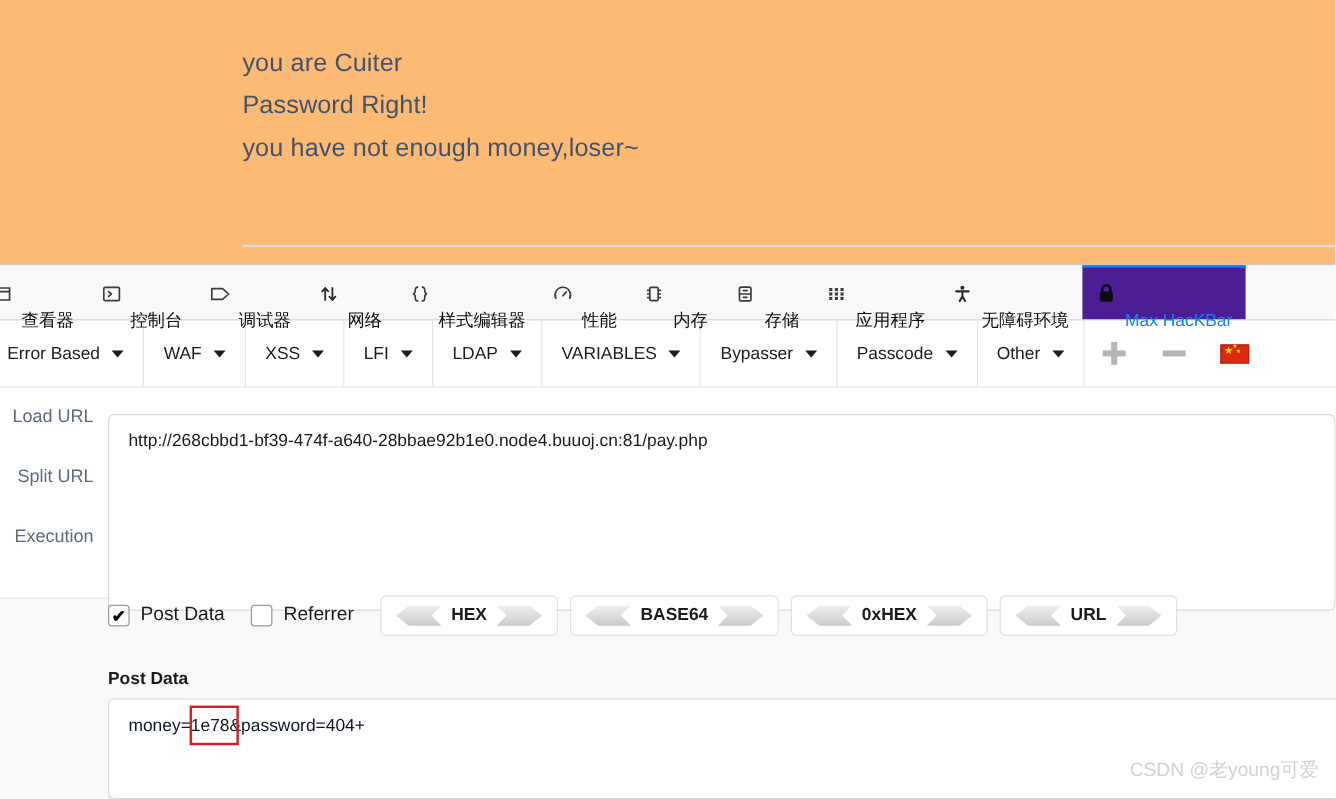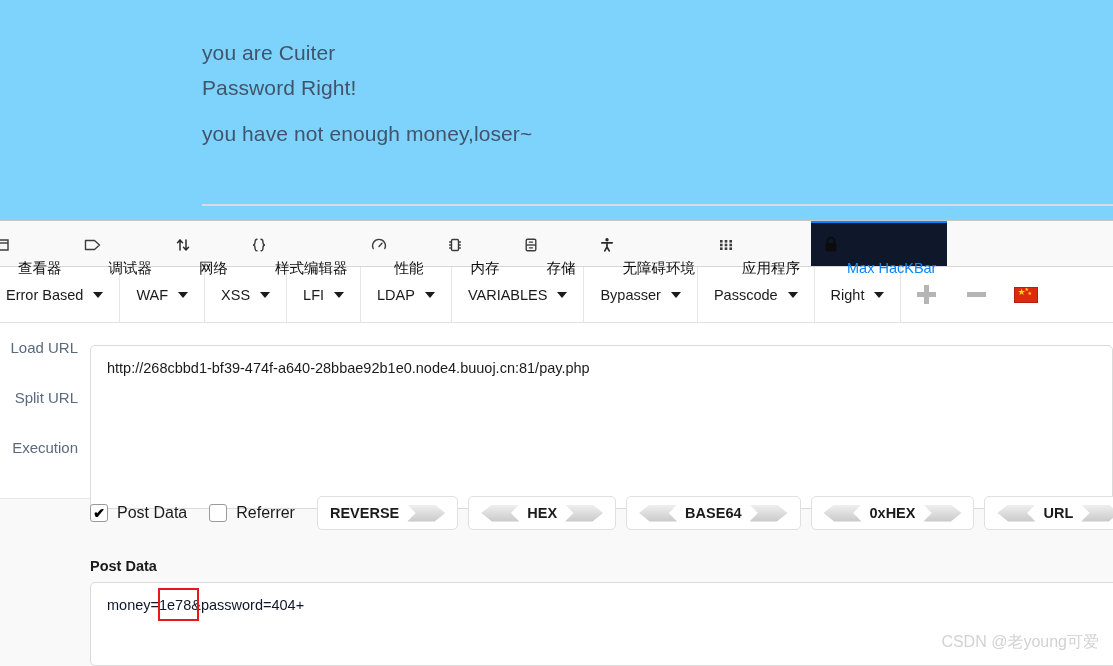--- a/index.html
+++ b/index.html
@@ -8,35 +8,35 @@
     width:1113px; height:666px;
     font-family:"Liberation Sans", sans-serif;
     background:#ffffff;
     overflow:hidden;
     position:relative;
   }
 
   
   #page-content {
     position:absolute; left:0; top:0; width:1113px; height:220px;
-    background:#7dd3fc;
+    background:#fdba74;
     overflow:hidden;
   }
   .page-line {
     position:absolute;
     left:202px;
     color:#41546b;
     font-size:21px;
     line-height:21px;
     white-space:nowrap;
     letter-spacing:0.1px;
   }
   .page-line.l1 { top:42px; }
   .page-line.l2 { top:77px; }
-  .page-line.l3 { top:123px; }
+  .page-line.l3 { top:113px; }
   #page-hr {
     position:absolute; left:202px; top:204px; width:911px; height:2px;
     background:#dcdcdc;
   }
 
   
   #devtools {
     position:absolute; left:0; top:220px; width:1113px; height:446px;
     background:#f9f9fa;
     border-top:1px solid #c8c8c8;
@@ -65,21 +65,21 @@
     flex:0 0 auto;
   }
   .tab .tab-ico {
     display:inline-flex; align-items:center; justify-content:center;
     width:18px; height:18px;
     flex:0 0 auto;
   }
   .tab.active {
     border-top:2px solid #0a84ff;
     color:#0a84ff;
-    background:#0f172a;
+    background:#4c1d95;
   }
   .tab.active .tab-label { color:#0a84ff; }
   .tab-label { line-height:1;margin-top:48px; }
 
   
   #toolbar {
     height:56px;
     background:#fff;
     border-bottom:1px solid #e2e2e2;
     display:flex;
@@ -256,20 +256,29 @@
     <div class="tab">
       <span class="tab-ico">
         <svg width="16" height="16" viewBox="0 0 16 16">
             <path d="M2 3h12v10H2z" fill="none" stroke="#3c3c3c" stroke-width="1.4"></path>
             <path d="M2 6h12" stroke="#3c3c3c" stroke-width="1.4"></path>
           </svg>
       </span>
       <span class="tab-label">查看器</span>
     </div>
 
+    <div class="tab">
+      <span class="tab-ico">
+        <svg width="16" height="16" viewBox="0 0 16 16">
+            <rect x="1.5" y="2.5" width="13" height="11" rx="1.2" fill="none" stroke="#3c3c3c" stroke-width="1.4"></rect>
+            <path d="M5.5 6l2.3 2-2.3 2" fill="none" stroke="#3c3c3c" stroke-width="1.4" stroke-linecap="round" stroke-linejoin="round"></path>
+          </svg>
+      </span>
+      <span class="tab-label">控制台</span>
+    </div>
 
     <div class="tab">
       <span class="tab-ico">
         <svg width="17" height="16" viewBox="0 0 17 16">
             <path d="M1.5 3.5h9l5 4.5-5 4.5h-9z" fill="none" stroke="#3c3c3c" stroke-width="1.4" stroke-linejoin="round"></path>
           </svg>
       </span>
       <span class="tab-label">调试器</span>
     </div>
 
@@ -315,31 +324,20 @@
 
     <div class="tab">
       <span class="tab-ico">
         <svg width="16" height="16" viewBox="0 0 16 16">
             <rect x="3.2" y="2.2" width="9.6" height="11.6" rx="1.4" fill="none" stroke="#3c3c3c" stroke-width="1.4"></rect>
             <path d="M3.2 8h9.6" stroke="#3c3c3c" stroke-width="1.4"></path>
             <path d="M6.4 5.2h3.2M6.4 10.8h3.2" stroke="#3c3c3c" stroke-width="1.3" stroke-linecap="round"></path>
           </svg>
       </span>
       <span class="tab-label">存储</span>
-    </div>
-
-    <div class="tab">
-      <span class="tab-ico">
-        <svg width="16" height="16" viewBox="0 0 16 16">
-            <circle cx="8" cy="2.8" r="1.7" fill="#2b2b2b"></circle>
-            <path d="M2.8 5.8h10.4" stroke="#2b2b2b" stroke-width="1.7" stroke-linecap="round"></path>
-            <path d="M8 5.8v4.1M8 9.9l-2.2 4M8 9.9l2.2 4" stroke="#2b2b2b" stroke-width="1.7" stroke-linecap="round"></path>
-          </svg>
-      </span>
-      <span class="tab-label">无障碍环境</span>
     </div>
 
     <div class="tab">
       <span class="tab-ico">
         <svg width="16" height="16" viewBox="0 0 16 16">
           <g fill="#3c3c3c">
             <rect x="2" y="3" width="2.6" height="2.6"></rect>
               <rect x="6.7" y="3" width="2.6" height="2.6"></rect>
               <rect x="11.4" y="3" width="2.6" height="2.6"></rect>
             <rect x="2" y="6.7" width="2.6" height="2.6"></rect>
@@ -347,20 +345,31 @@
               <rect x="11.4" y="6.7" width="2.6" height="2.6"></rect>
             <rect x="2" y="10.4" width="2.6" height="2.6"></rect>
               <rect x="6.7" y="10.4" width="2.6" height="2.6"></rect>
               <rect x="11.4" y="10.4" width="2.6" height="2.6"></rect>
           </g>
         </svg>
       </span>
       <span class="tab-label">应用程序</span>
     </div>
 
+    <div class="tab">
+      <span class="tab-ico">
+        <svg width="16" height="16" viewBox="0 0 16 16">
+            <circle cx="8" cy="2.8" r="1.7" fill="#2b2b2b"></circle>
+            <path d="M2.8 5.8h10.4" stroke="#2b2b2b" stroke-width="1.7" stroke-linecap="round"></path>
+            <path d="M8 5.8v4.1M8 9.9l-2.2 4M8 9.9l2.2 4" stroke="#2b2b2b" stroke-width="1.7" stroke-linecap="round"></path>
+          </svg>
+      </span>
+      <span class="tab-label">无障碍环境</span>
+    </div>
+
     <div class="tab active">
       <span class="tab-ico">
         <svg width="16" height="17" viewBox="0 0 16 17">
             <path d="M4.6 7.2V5.1a3.4 3.4 0 0 1 6.8 0v2.1" fill="none" stroke="#0c0c0d" stroke-width="2.1"></path>
             <rect x="2.6" y="7" width="10.8" height="8.4" rx="1.6" fill="#0c0c0d"></rect>
           </svg>
       </span>
       <span class="tab-label">Max HacKBar</span>
     </div>
 
@@ -393,21 +402,21 @@
     </div>
     <div class="tb-cell">
       <span>Bypasser</span>
       <span class="caret"></span>
     </div>
     <div class="tb-cell">
       <span>Passcode</span>
       <span class="caret"></span>
     </div>
     <div class="tb-cell">
-      <span>Right</span>
+      <span>Other</span>
       <span class="caret"></span>
     </div>
     <div class="tb-icon-cell">
       <span class="plus-ico"></span>
     </div>
     <div class="tb-icon-cell">
       <span class="minus-ico"></span>
     </div>
     <div class="tb-icon-cell">
       <span class="flag-ico">
@@ -433,24 +442,20 @@
 <div id="actions-row">
   <div class="chk-wrap">
     <span class="chk checked"></span>
     <span class="chk-label">Post Data</span>
   </div>
   <div class="chk-wrap">
     <span class="chk"></span>
     <span class="chk-label">Referrer</span>
   </div>
 
-  <button class="enc-btn">
-    <span>REVERSE</span>
-    <span class="arrow-r"></span>
-  </button>
   <button class="enc-btn">
     <span class="arrow-l"></span>
     <span>HEX</span>
     <span class="arrow-r"></span>
   </button>
   <button class="enc-btn">
     <span class="arrow-l"></span>
     <span>BASE64</span>
     <span class="arrow-r"></span>
   </button>

